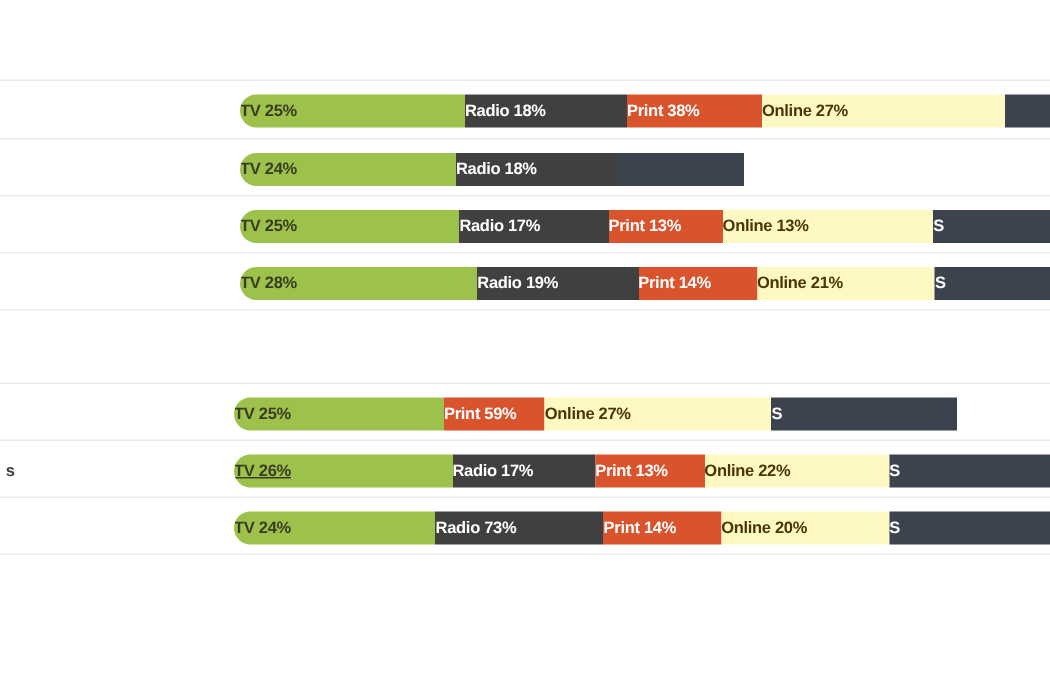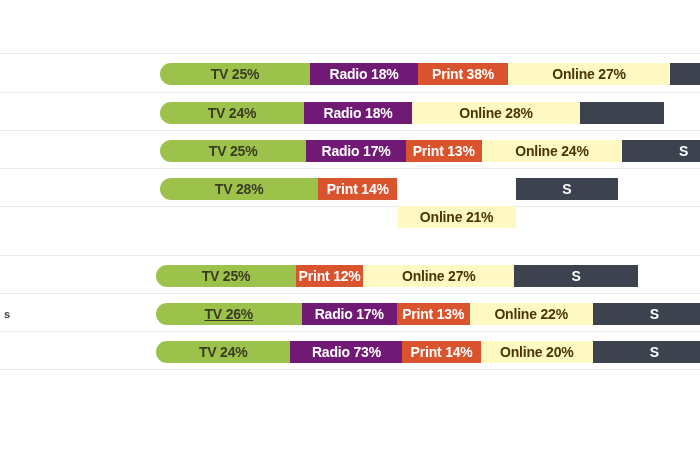--- a/index.html
+++ b/index.html
@@ -38,34 +38,34 @@
     align-items: stretch;
     white-space: nowrap;
   }
 
   .seg {
     position: relative;
     height: 100%;
     box-sizing: border-box;
     display: flex;
     align-items: center;
-    justify-content: center;
-    font-size: 14px;
+    justify-content: flex-start;
+    font-size: 11px;
     font-weight: bold;
     letter-spacing: -0.2px;
     overflow: hidden;
   }
   .seg .seg-label {
     display: block;
     line-height: 1;
     text-align: center;
   }
 
   .seg.tv      { background: #9CC24B; color: #3b3b22; border-top-left-radius: 11px; border-bottom-left-radius: 11px; }
-  .seg.radio   { background: #701a75; color: #ffffff; }
+  .seg.radio   { background: #404040; color: #ffffff; }
   .seg.print   { background: #D9532C; color: #ffffff; }
   .seg.online  { background: #fef9c3; color: #4a3504; }
   .seg.social  { background: #3D434E; color: #ffffff; }
 
   
   .row-label {
     position: absolute;
     text-align: right;
     font-size: 11px;
     font-weight: bold;
@@ -102,62 +102,62 @@
       </div>
       <div class="seg social" style="flex: 0 0 15%;"></div>
     </div>
     <div class="bar-row" style="top: 102px; left: 160px; width: 600px;">
       <div class="seg tv" style="flex: 0 0 24%;">
         <span class="seg-label">TV 24%</span>
       </div>
       <div class="seg radio" style="flex: 0 0 18%;">
         <span class="seg-label">Radio 18%</span>
       </div>
-      <div class="seg online" style="flex: 0 0 28%;">
-        <span class="seg-label">Online 28%</span>
-      </div>
       <div class="seg social" style="flex: 0 0 14%;"></div>
     </div>
     <div class="bar-row" style="top: 140px; left: 160px; width: 585px;">
       <div class="seg tv" style="flex: 0 0 25%;">
         <span class="seg-label">TV 25%</span>
       </div>
       <div class="seg radio" style="flex: 0 0 17%;">
         <span class="seg-label">Radio 17%</span>
       </div>
       <div class="seg print" style="flex: 0 0 13%;">
         <span class="seg-label">Print 13%</span>
       </div>
       <div class="seg online" style="flex: 0 0 24%;">
-        <span class="seg-label">Online 24%</span>
+        <span class="seg-label">Online 13%</span>
       </div>
       <div class="seg social" style="flex: 0 0 21%;">
         <span class="seg-label">S</span>
       </div>
     </div>
     <div class="bar-row" style="top: 178px; left: 160px; width: 565px;">
       <div class="seg tv" style="flex: 0 0 28%;">
         <span class="seg-label">TV 28%</span>
       </div>
+      <div class="seg radio" style="flex: 0 0 19%;">
+        <span class="seg-label">Radio 19%</span>
+      </div>
       <div class="seg print" style="flex: 0 0 14%;">
         <span class="seg-label">Print 14%</span>
       </div>
-      <div class="seg online" style="flex: 0 0 21%; margin-top: 28px;">
+      <div class="seg online" style="flex: 0 0 21%;">
         <span class="seg-label">Online 21%</span>
       </div>
       <div class="seg social" style="flex: 0 0 18%;">
         <span class="seg-label">S</span>
       </div>
     </div>
     <div class="bar-row" style="top: 265px; left: 156px; width: 560px;">
       <div class="seg tv" style="flex: 0 0 25%;">
         <span class="seg-label">TV 25%</span>
       </div>
       <div class="seg print" style="flex: 0 0 12%;">
-        <span class="seg-label">Print 12%</span>
+        <span class="seg-label">Print 59%</span>
       </div>
       <div class="seg online" style="flex: 0 0 27%;">
         <span class="seg-label">Online 27%</span>
       </div>
       <div class="seg social" style="flex: 0 0 22%;">
         <span class="seg-label">S</span>
       </div>
     </div>
     <div class="bar-row" style="top: 303px; left: 156px; width: 560px;">
       <div class="seg tv" style="flex: 0 0 26%; text-decoration: underline;">

